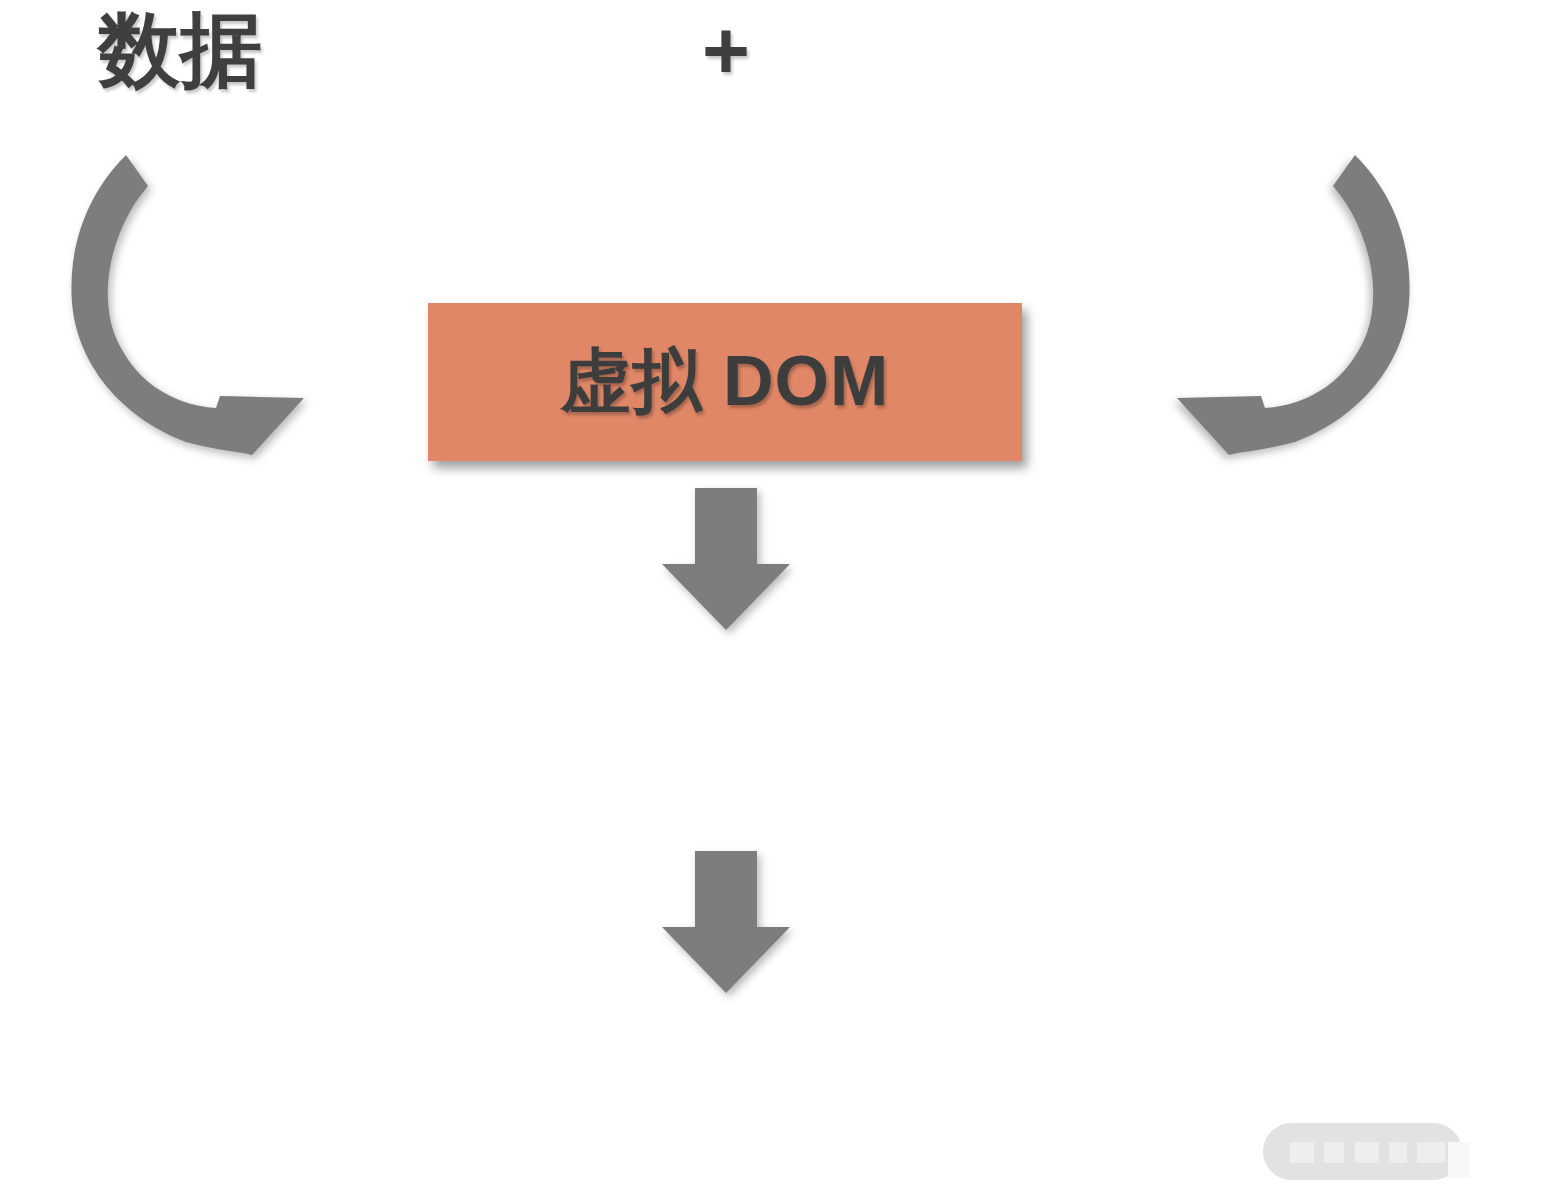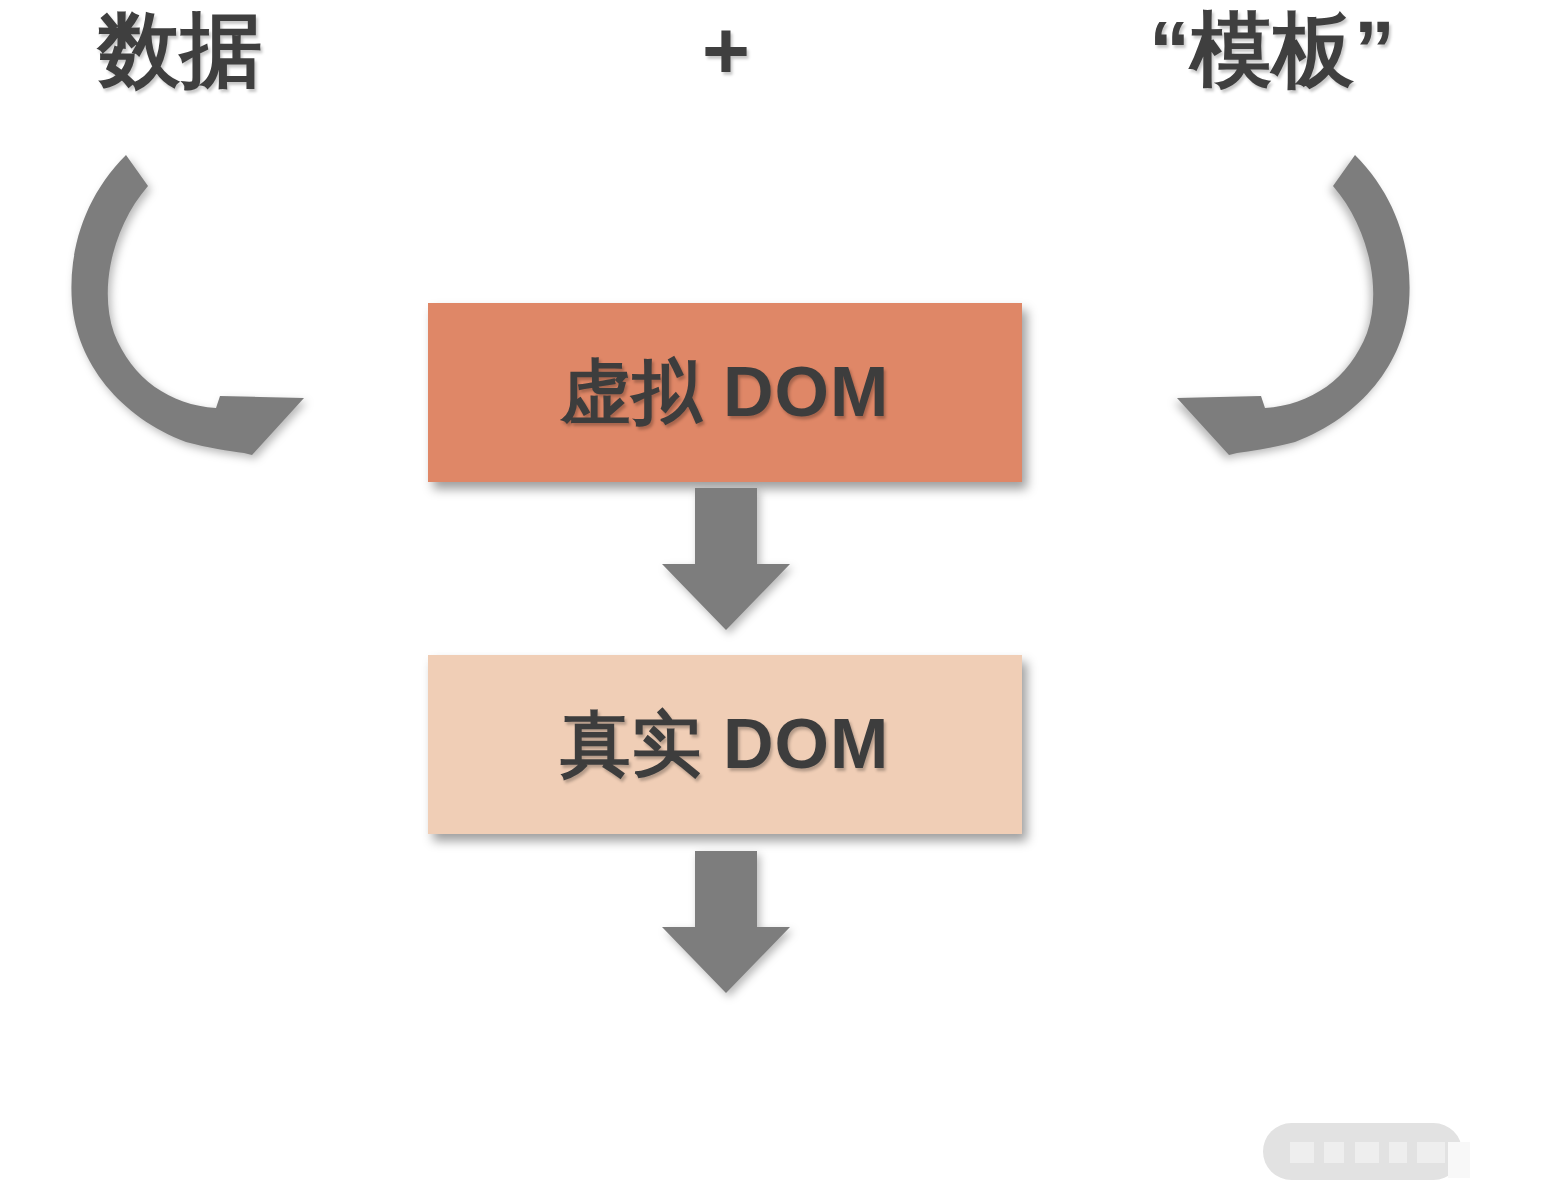--- a/index.html
+++ b/index.html
@@ -31,21 +31,21 @@
   .label-plus{left:626px;width:200px;}
   .label-template{left:1122px;width:300px;}
   .curved-arrow{
     position:absolute;width:240px;height:300px;
     filter:drop-shadow(3px 4px 4px rgba(0,0,0,0.28));
   }
   .curved-arrow path{fill:var(--arrow-gray);}
   .curved-left{left:68px;top:155px;}
   .curved-right{left:1173px;top:155px;transform:scaleX(-1);}
   .flow-box{
-    position:absolute;left:428px;width:594px;height:179px;
+    position:absolute;left:428px;width:594px;height:158px;
     display:flex;align-items:center;justify-content:center;
     box-shadow:5px 7px 10px rgba(0,0,0,0.38);
   }
   .flow-box .box-label{
     font-size:70px;font-weight:700;color:var(--box-text);
     white-space:nowrap;letter-spacing:1px;
     text-shadow:2px 3px 3px rgba(0,0,0,0.25);
   }
   .box-primary{background:var(--virtual-dom-bg);top:303px;}
   .box-secondary-1{background:var(--real-dom-bg);top:655px;}
@@ -73,21 +73,20 @@
 </style>
 </head>
 <body>
 
 <div class="canvas">
 
   <div class="top-label label-data">数据</div>
 
   <div class="top-label label-plus">+</div>
 
-  <div class="top-label label-template">“模板”</div>
 
   <svg class="curved-arrow curved-left" viewBox="0 0 240 300" aria-hidden="true">
     <path d="M 58,0
              C 16,42 0,96 4,148
              C 9,208 52,262 118,287
              C 140,293 161,296 176,298
              L 184,300
              L 236,243
              L 152,241
              L 148,253
@@ -111,23 +110,20 @@
   </svg>
 
   <div class="flow-box box-primary">
     <span class="box-label">虚拟 DOM</span>
   </div>
 
   <svg class="down-arrow down-arrow-1" viewBox="0 0 128 142" aria-hidden="true">
     <polygon points="33,0 95,0 95,76 128,76 64,142 0,76 33,76"></polygon>
   </svg>
 
-  <div class="flow-box box-secondary-1">
-    <span class="box-label">真实 DOM</span>
-  </div>
 
   <svg class="down-arrow down-arrow-2" viewBox="0 0 128 142" aria-hidden="true">
     <polygon points="33,0 95,0 95,76 128,76 64,142 0,76 33,76"></polygon>
   </svg>
 
 
   <div class="watermark">
     <div class="pill"></div>
     <div class="blur-block" style="left:27px;width:24px;"></div>
     <div class="blur-block" style="left:61px;width:20px;"></div>

